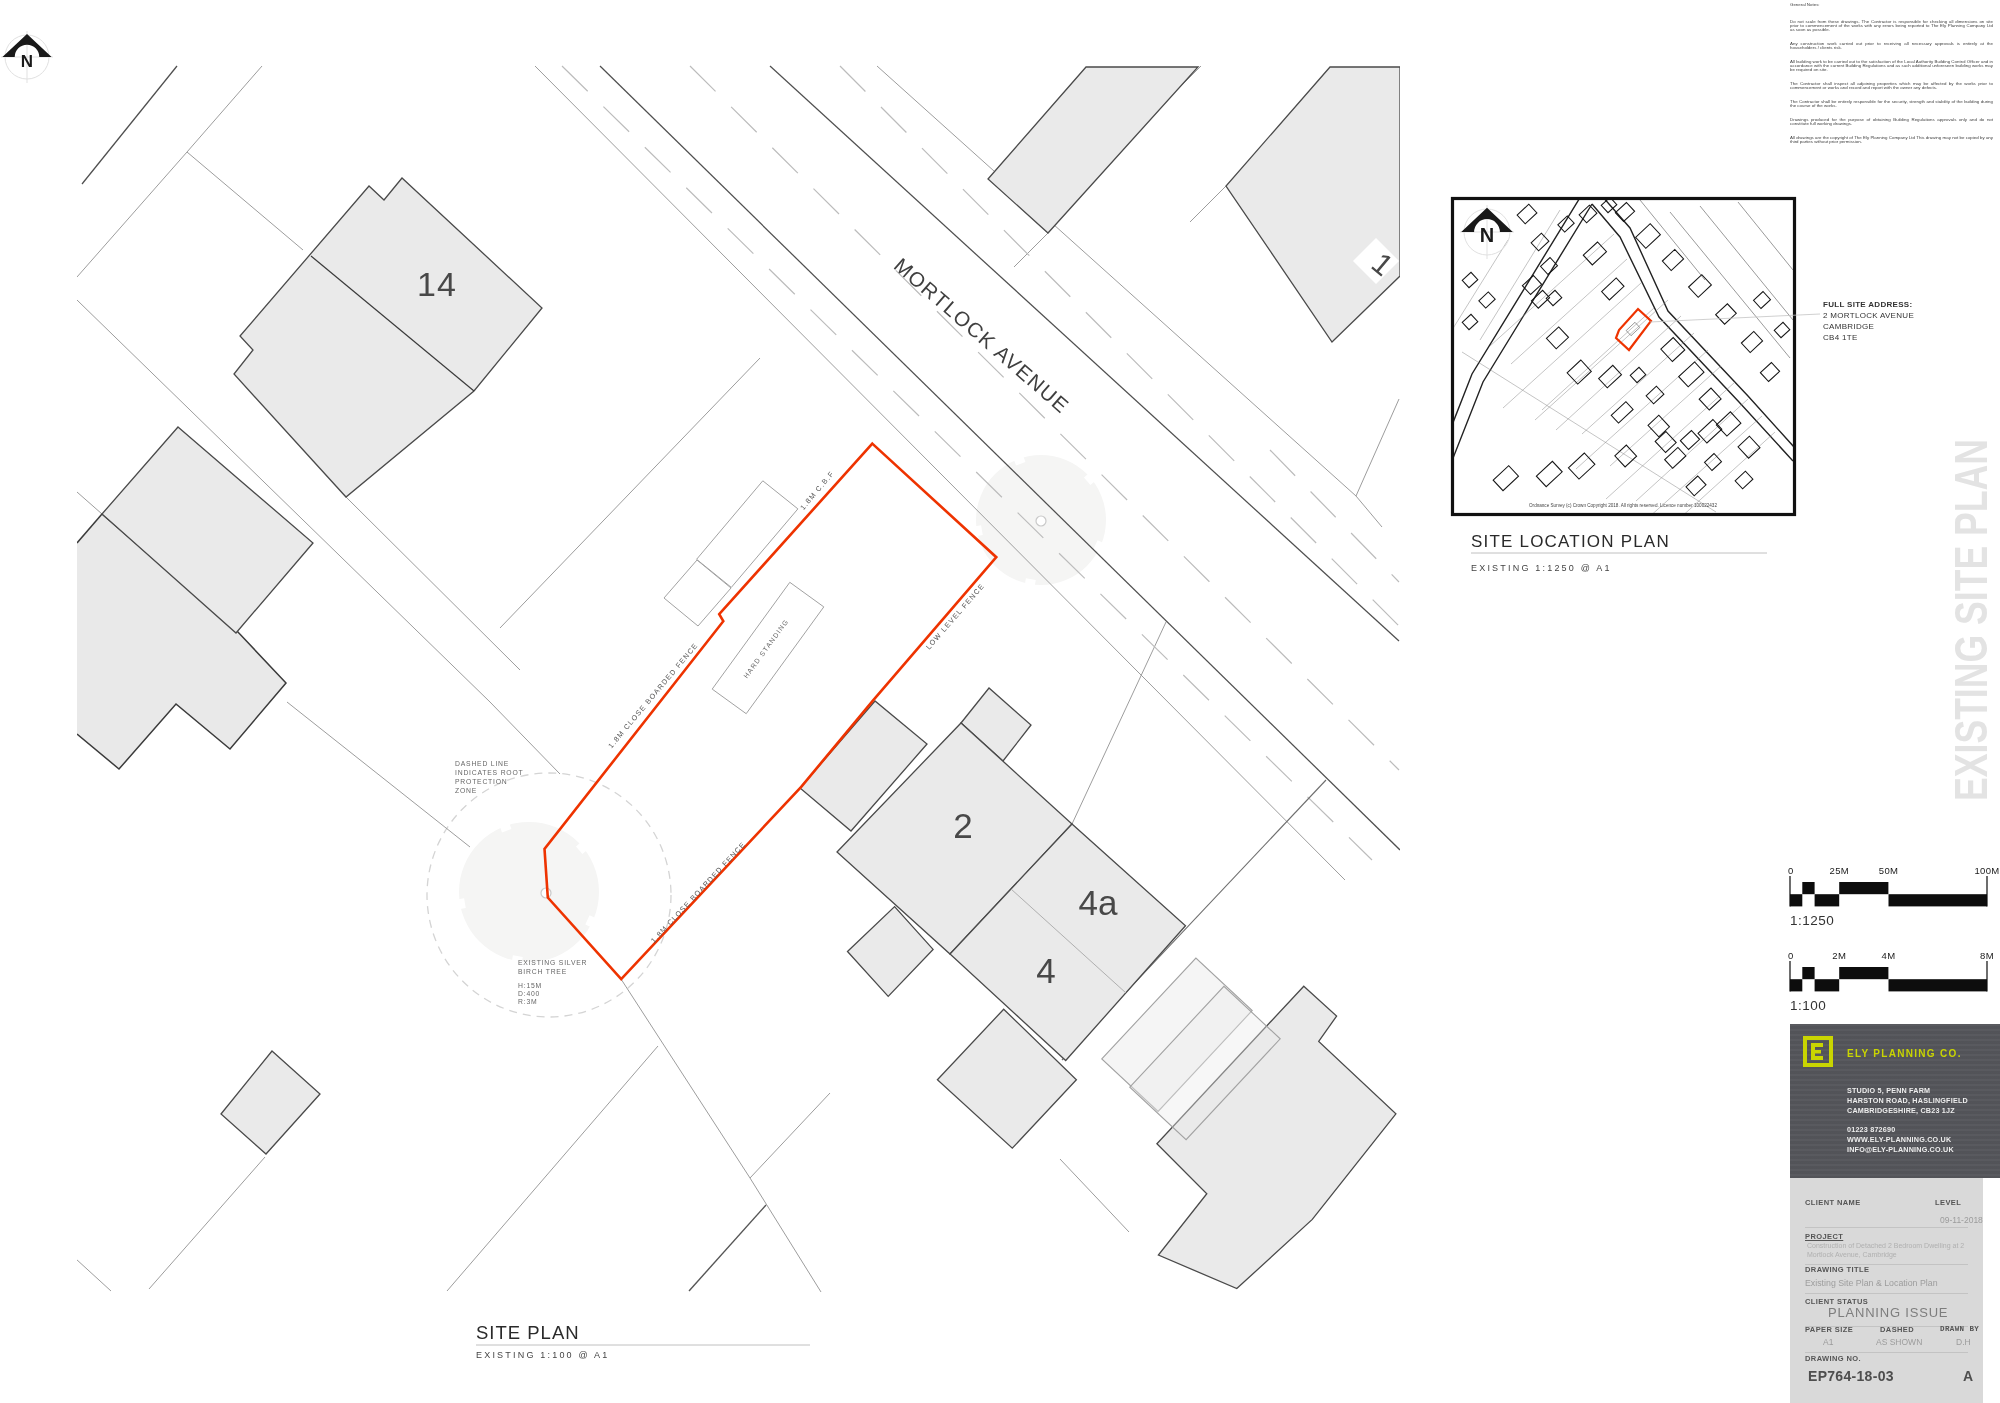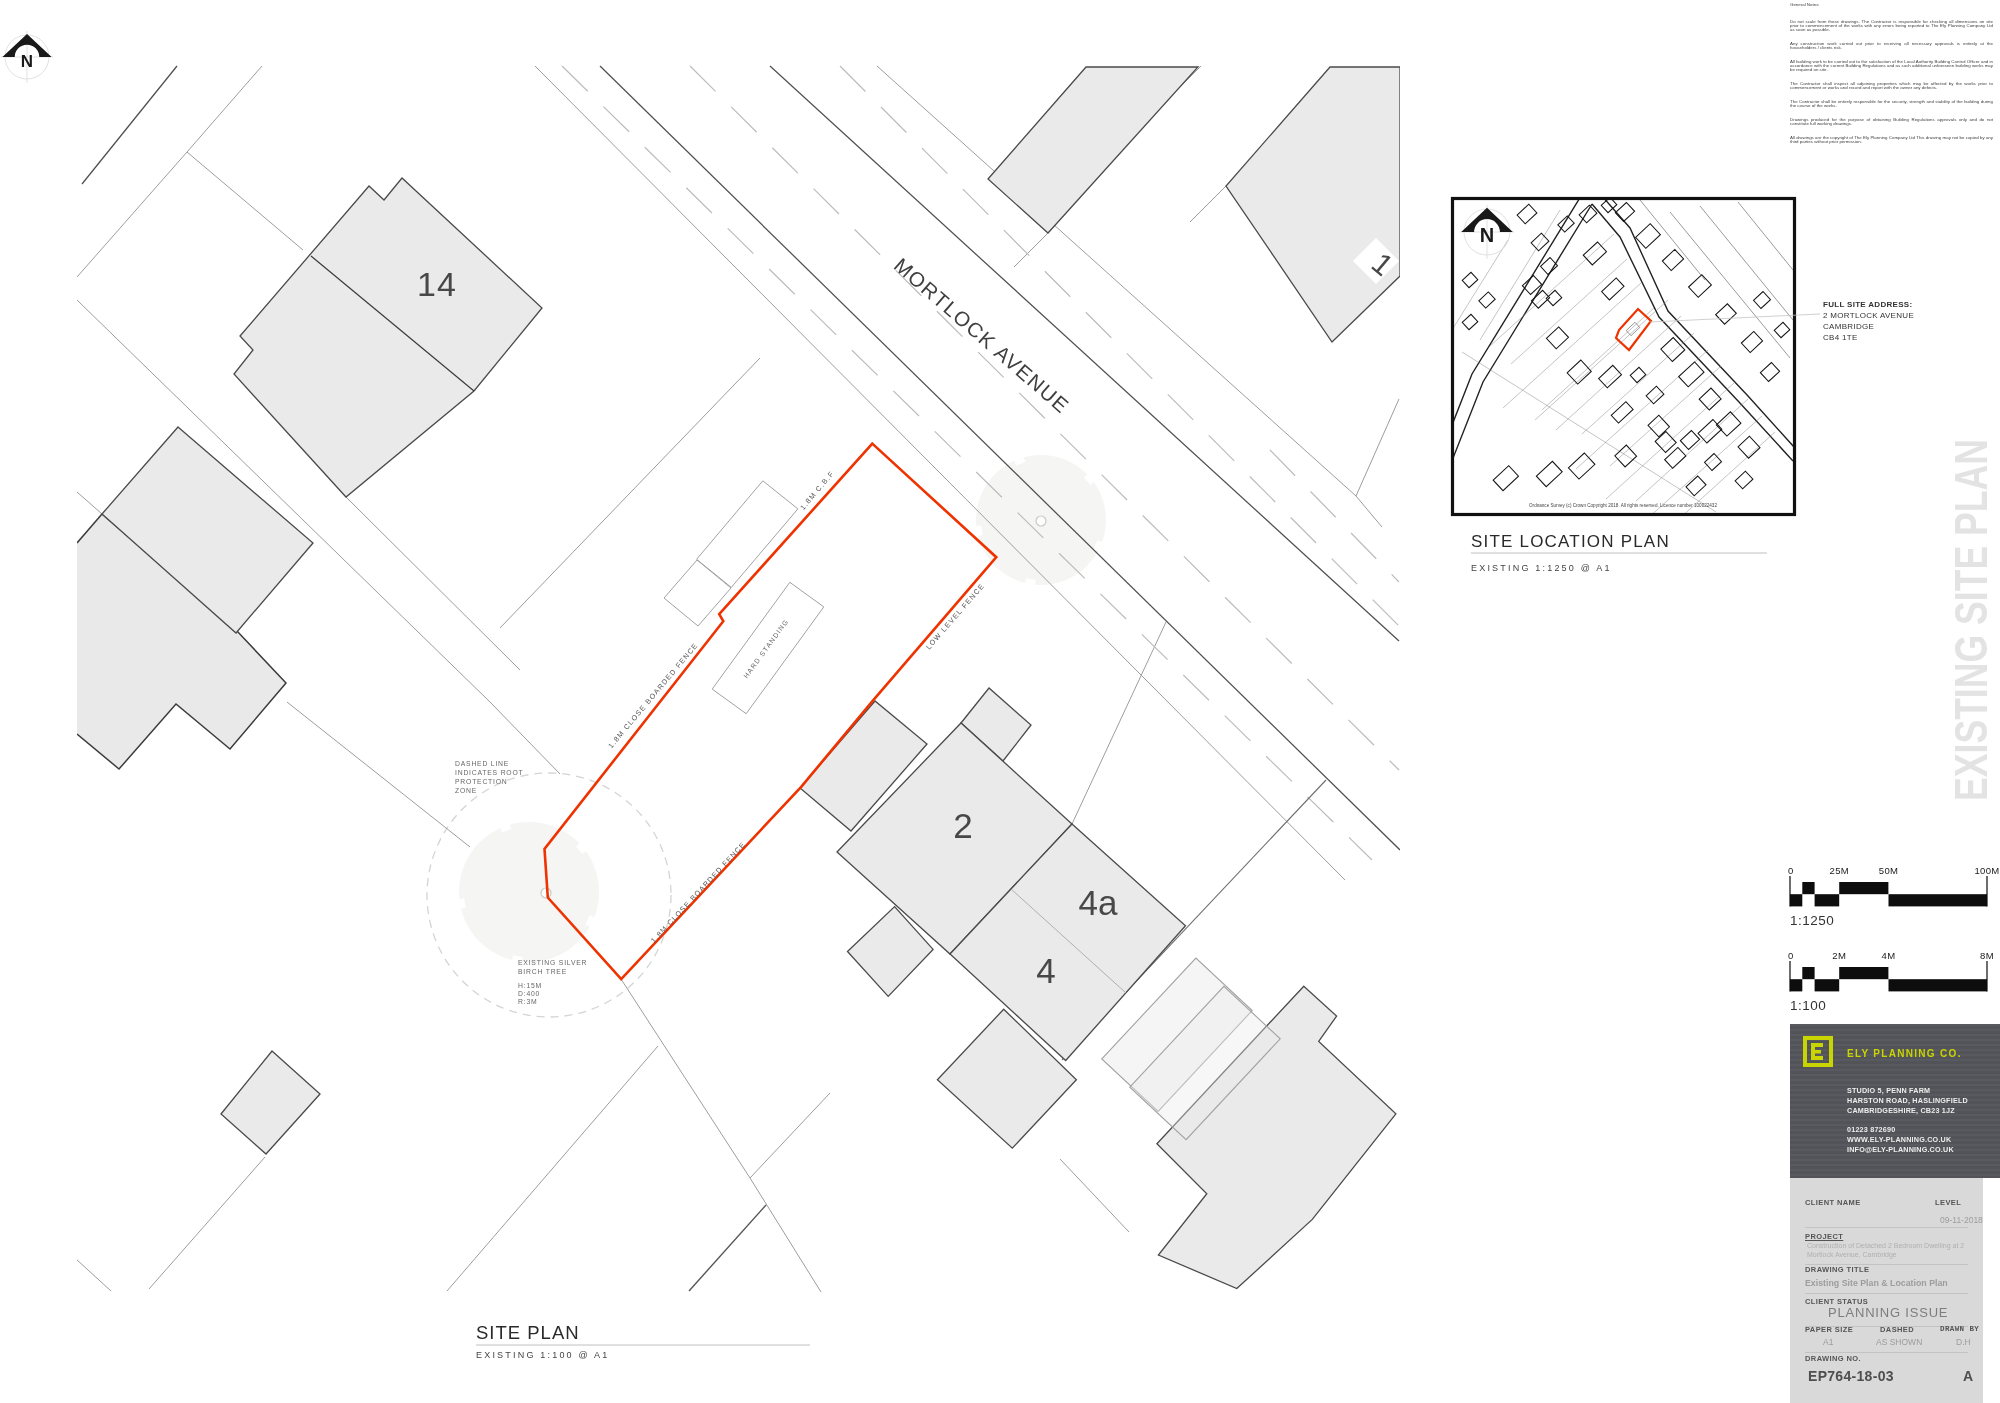--- a/index.html
+++ b/index.html
@@ -280,21 +280,21 @@
 </div>
 <div style="position:absolute;left:1790px;top:1178px;width:193px;height:225px;background:#d9d9d9;padding-left:40px;">
   <div class="tb tbb" style="left:15px;top:20px;">CLIENT NAME</div>
   <div class="tb tbb" style="left:145px;top:20px;">LEVEL</div>
   <div class="tb" style="left:150px;top:37px;color:#9c9c9c;font-size:8.5px;">09-11-2018</div>
   <div class="sep" style="left:15px;top:49px;width:163px;"></div>
   <div class="tb tbb" style="left:15px;top:54px;text-decoration:underline;">PROJECT</div>
   <div class="tb" style="left:17px;top:64px;width:170px;color:#b0b0b0;font-size:7px;line-height:8.5px;white-space:normal;">Construction of Detached 2 Bedroom Dwelling at 2 Mortlock Avenue, Cambridge</div>
   <div class="sep" style="left:15px;top:86px;width:163px;"></div>
   <div class="tb tbb" style="left:15px;top:87px;">DRAWING TITLE</div>
-  <div class="tb" style="left:15px;top:100px;color:#9d9d9d;font-size:8.8px;font-weight:bold;">Existing Site Plan &amp; Location Plan</div>
+  <div class="tb" style="left:15px;top:100px;color:#9d9d9d;font-size:8.8px;">Existing Site Plan &amp; Location Plan</div>
   <div class="sep" style="left:15px;top:115px;width:163px;"></div>
   <div class="tb tbb" style="left:15px;top:119px;">CLIENT STATUS</div>
   <div class="tb" style="left:38px;top:127px;color:#7d7d7d;font-size:13px;letter-spacing:0.8px;">PLANNING ISSUE</div>
   <div class="sep" style="left:15px;top:148px;width:163px;"></div>
   <div class="tb tbb" style="left:15px;top:147px;">PAPER SIZE</div>
   <div class="tb tbb" style="left:90px;top:147px;">DASHED</div>
   <div class="tb tbb" style="left:150px;top:147px;font-family:Liberation Mono, monospace;">DRAWN BY</div>
   <div class="tb" style="left:33px;top:159px;color:#9c9c9c;font-size:8.5px;">A1</div>
   <div class="tb" style="left:86px;top:159px;color:#9c9c9c;font-size:8.5px;">AS SHOWN</div>
   <div class="tb" style="left:166px;top:159px;color:#9c9c9c;font-size:8.5px;">D.H</div>

